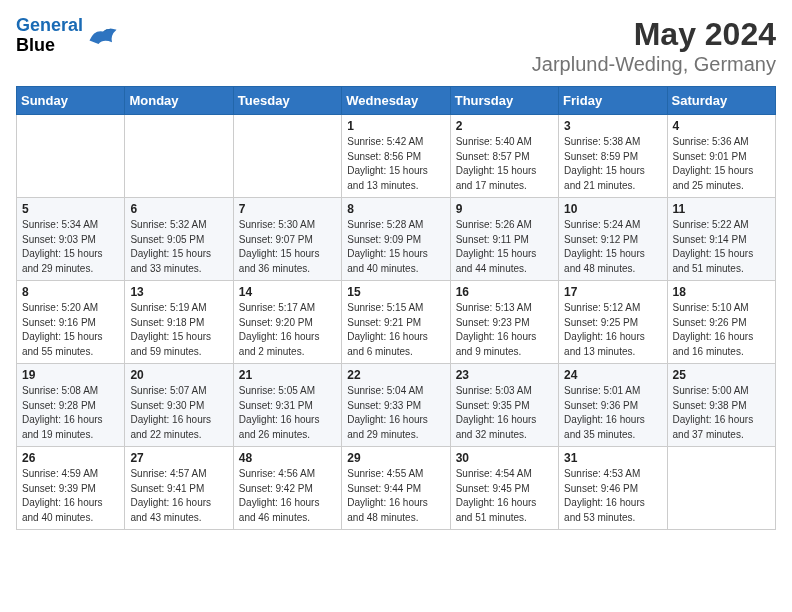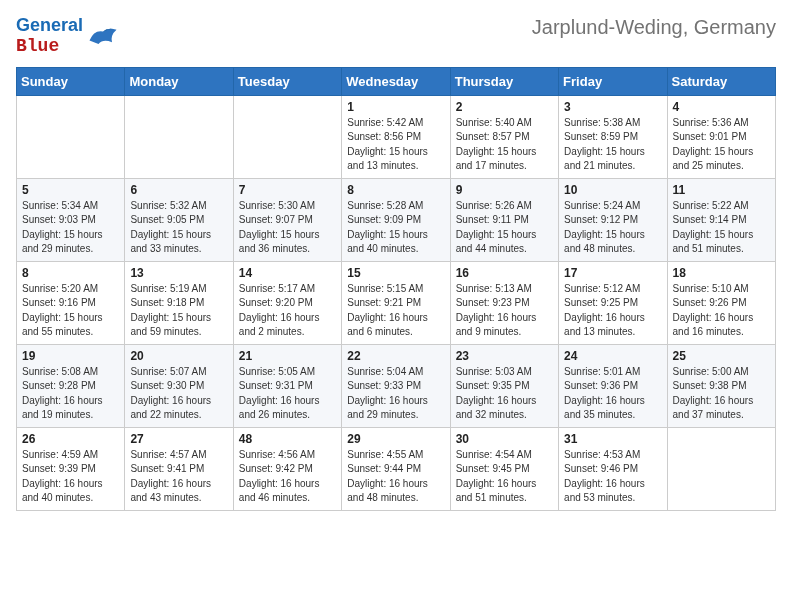--- a/index.html
+++ b/index.html
@@ -87,30 +87,31 @@
   </style>
 </head>
 <body>
 
 <div class="header">
   <div class="logo">
     <div>
       <div style="display:flex;align-items:center;">
         <div class="logo-text">
           <span>General</span><br>
-          <span style="color:#b91c1c;font-family:Liberation Mono, monospace;">Blue</span>
+          <span style="color:#000000;">Blue</span>
         </div>
         <svg class="logo-bird" viewBox="0 0 40 30" xmlns="http://www.w3.org/2000/svg">
           <path d="M5,20 Q10,8 20,10 Q25,5 35,8 Q28,14 30,22 Q20,18 15,24 Z" fill="#2e74c0"></path>
           <path d="M20,10 Q25,5 35,8 Q30,6 20,10Z" fill="#1a5fa0"></path>
         </svg>
       </div>
     </div>
   </div>
   <div class="title-block">
+    <div class="calendar-title">May 2024</div>
     <div class="calendar-subtitle">Jarplund-Weding, Germany</div>
   </div>
 </div>
 
 <table class="calendar-table">
   <thead>
     <tr>
     <th>Sunday</th>
         <th>Monday</th>
         <th>Tuesday</th>

